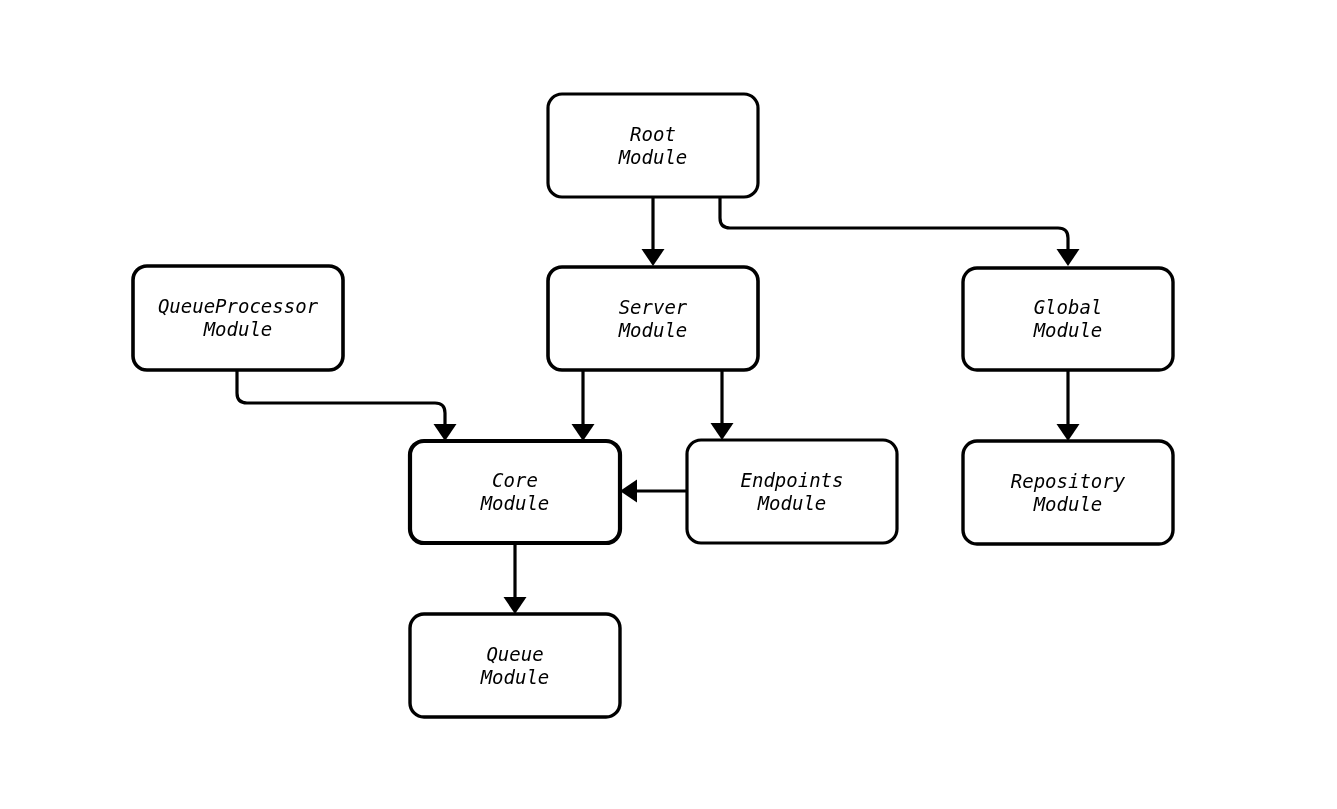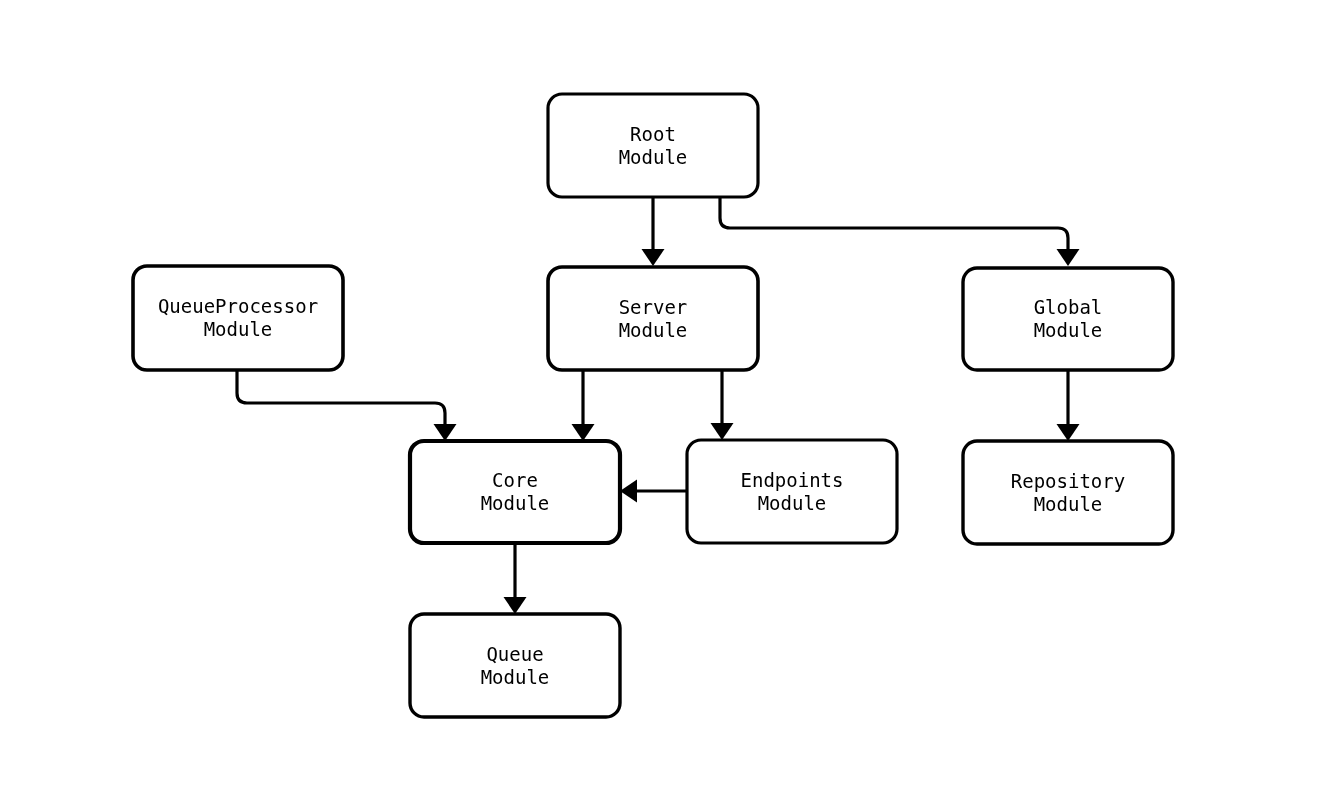--- a/index.html
+++ b/index.html
@@ -11,20 +11,21 @@
     width: 1337px;
     height: 809px;
     overflow: hidden;
     font-family: "DejaVu Sans Mono", "Liberation Mono", monospace;
   }
   #diagram-root {
     position: relative;
     width: 1337px;
     height: 809px;
     background: #ffffff;
+    font-style: italic;
   }
   svg#graph {
     display: block;
     width: 1337px;
     height: 809px;
   }
   .node-box {
     fill: #ffffff;
     stroke: #000000;
   }

